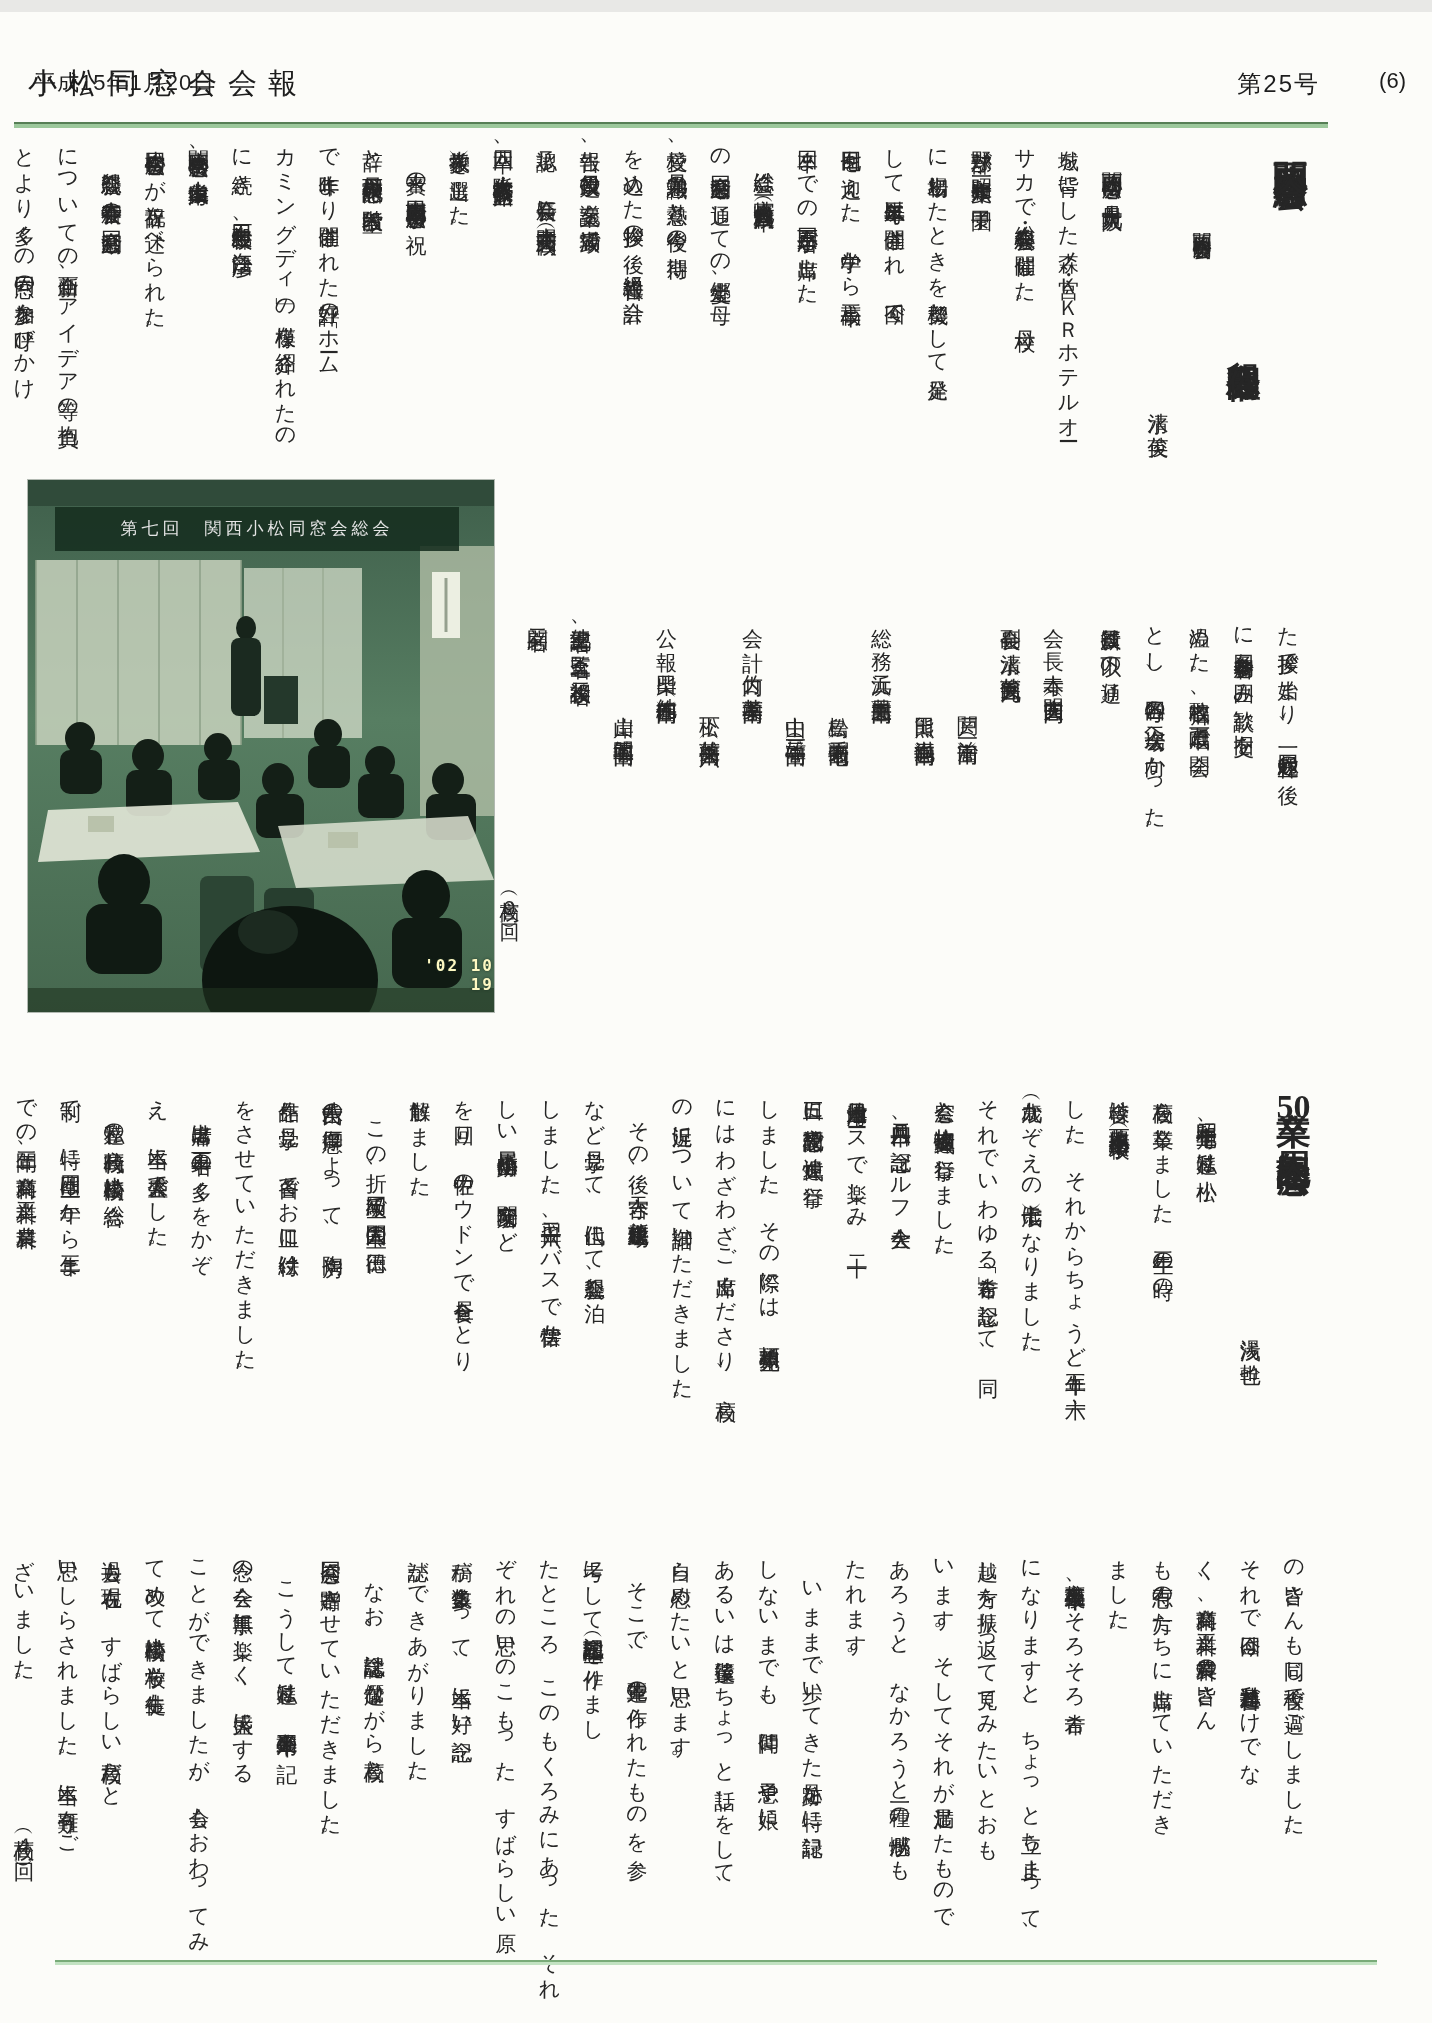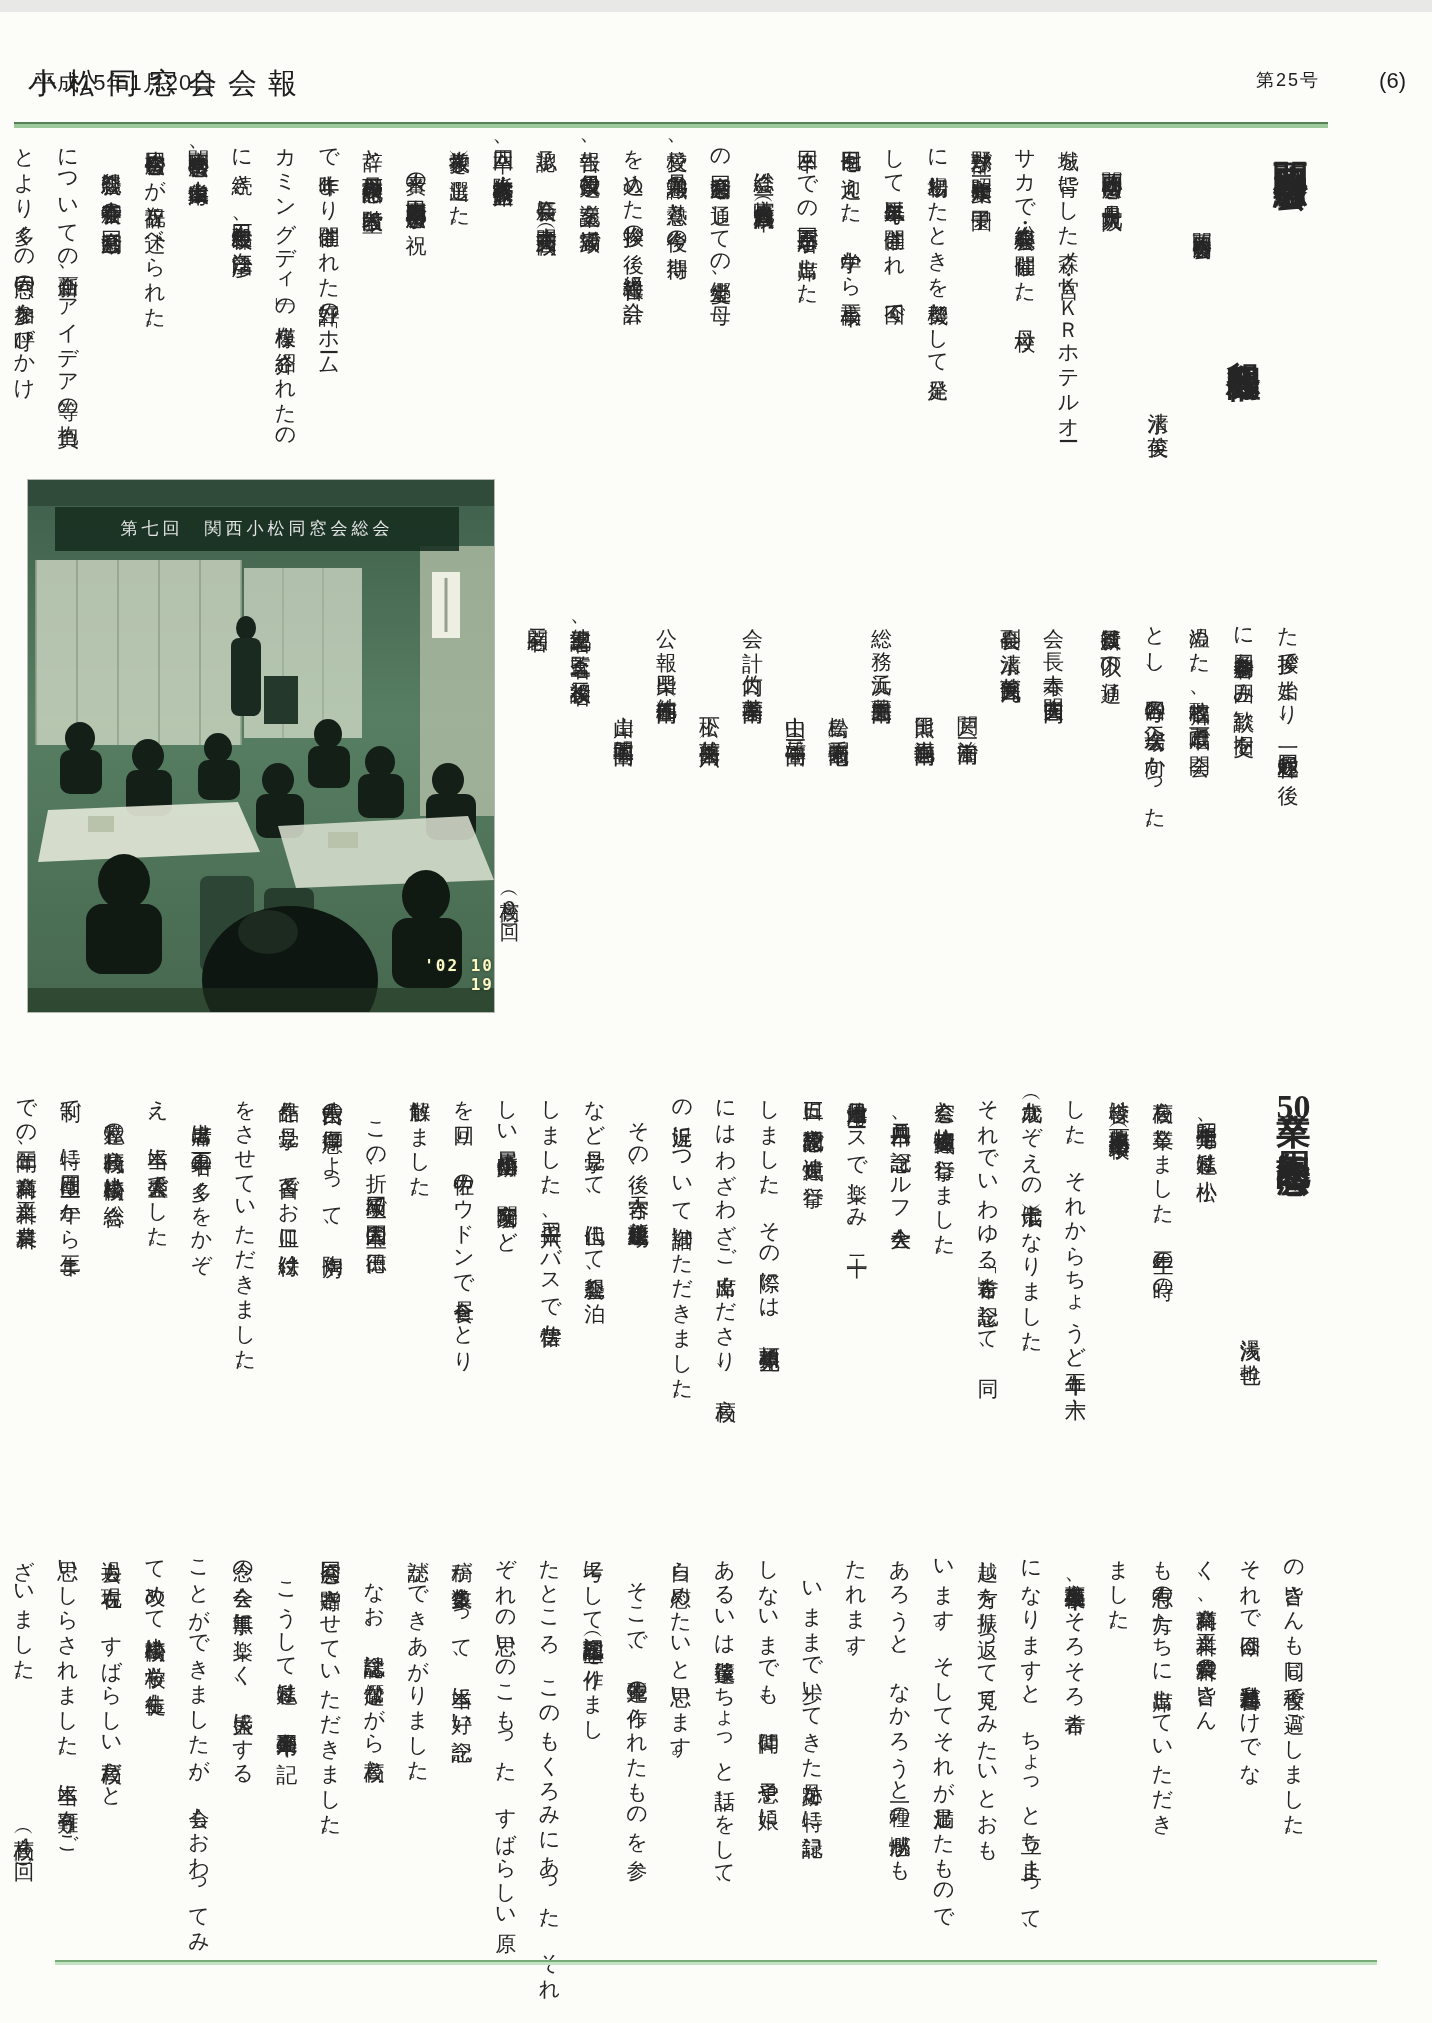--- a/index.html
+++ b/index.html
@@ -7,21 +7,21 @@
     position:relative; width:1432px; height:2023px; margin:12px auto;
     background:#fcfcf9; overflow:hidden;
     font-family:"Liberation Serif","DejaVu Serif",serif; color:#262626;
   }
   
   .header{position:absolute; top:48px; left:0; width:100%; height:44px;
     font-family:"Liberation Sans","DejaVu Sans",sans-serif; color:#1d1d1d;}
   .h-date{position:absolute; left:34px; top:8px; font-size:22px; letter-spacing:1px;}
   .h-title{position:absolute; left:0; right:0; top:4px; text-align:left;
     font-size:29px; letter-spacing:11px; font-weight:500;padding-left:28px;}
-  .h-issue{position:absolute; right:112px; top:8px; font-size:18px; letter-spacing:2px;}
+  .h-issue{position:absolute; right:112px; top:8px; font-size:24px; letter-spacing:2px;}
   .h-pageno{position:absolute; right:26px; top:8px; font-size:22px;}
   .rule-top{position:absolute; top:110px; left:14px; width:1314px; height:6px;
     background:linear-gradient(to bottom,#567f56 0 2px,#9cc89c 2px 100%);}
   .rule-bottom{position:absolute; top:1948px; left:55px; width:1322px; height:5px;
     background:linear-gradient(to bottom,#79ab79 0 2px,#c2e2c2 2px 100%);}
   
   .vband{position:absolute; writing-mode:vertical-rl; color:#262626;}
   .col{line-height:43.5px; font-size:21px; letter-spacing:1px; white-space:nowrap;}
   .dc{display:contents;}
   

